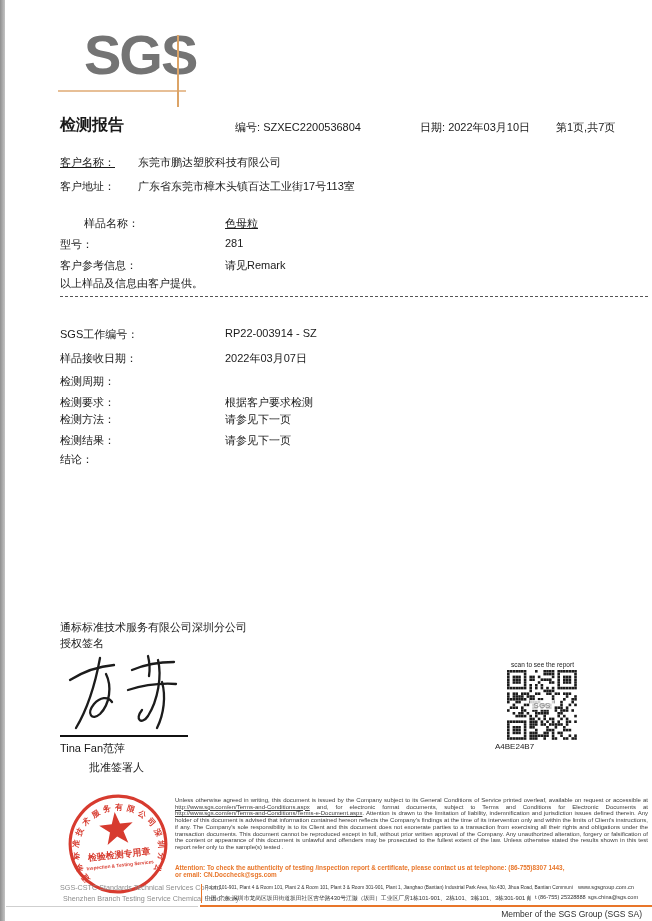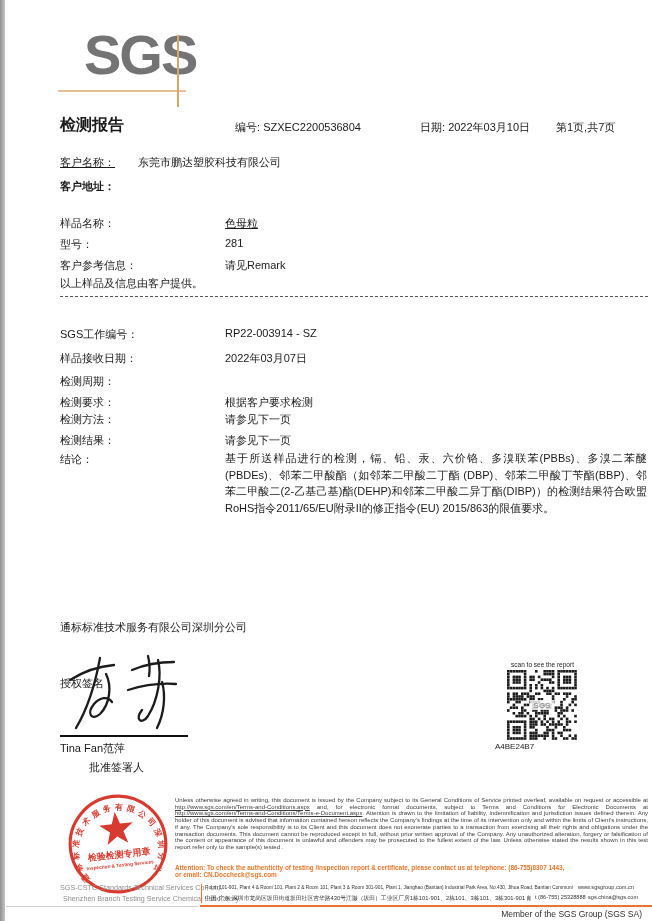--- a/index.html
+++ b/index.html
@@ -20,21 +20,21 @@
   .hdr{font-size:11px;top:120px;}
   
   .row-label{font-size:11px;left:60px;}
   .row-value{font-size:11px;}
   .val-a{left:138px;}
   .val-b{left:225px;}
   .dashed-sep{left:60px;top:296px;width:588px;border-top:1px dashed #555;}
   .conclusion{left:225px;top:450px;width:422px;font-size:11px;line-height:16.5px;text-align:justify;}
   
   .sig-company{left:60px;top:620px;font-size:11px;}
-  .sig-auth{left:60px;top:636px;font-size:11px;margin-top:40px;}
+  .sig-auth{left:60px;top:636px;font-size:11px;}
   .sig-svg{left:62px;top:652px;}
   .sig-line{left:60px;top:735px;width:128px;border-top:2px solid #111;}
   .sig-name{left:60px;top:741px;font-size:11px;}
   .sig-role{left:60px;top:760px;font-size:11px;margin-left:29px;}
   
   .qr-caption{left:495px;top:661px;width:95px;text-align:center;font-size:6.5px;color:#222;}
   .qr-box{left:507px;top:670px;width:70px;height:70px;}
   .qr-code-text{left:495px;top:742px;width:95px;text-align:left;font-size:8px;color:#222;}
   
   .disclaimer{left:175px;top:797px;width:473px;font-size:6px;line-height:6.7px;text-align:justify;color:#3c3c3c;}
@@ -65,23 +65,24 @@
   <div class="abs logo-hline"></div>
   <div class="abs logo-vline"></div>
 
   <div class="abs report-title">检测报告</div>
   <div class="abs hdr" style="left:235px;"><span>编号:</span> <span>SZXEC2200536804</span></div>
   <div class="abs hdr" style="left:420px;"><span>日期:</span> <span>2022年03月10日</span></div>
   <div class="abs hdr" style="left:556px;">第1页,共7页</div>
 
   <div class="abs row-label" style="top:155px;text-decoration:underline;">客户名称：</div>
   <div class="abs row-value val-a" style="top:155px;">东莞市鹏达塑胶科技有限公司</div>
-  <div class="abs row-label" style="top:179px;font-weight:bold;">客户地址：</div>
-
-  <div class="abs row-label" style="top:216px;">样品名称：</div>
+  <div class="abs row-label" style="top:179px;">客户地址：</div>
+  <div class="abs row-value val-a" style="top:179px;">广东省东莞市樟木头镇百达工业街17号113室</div>
+
+  <div class="abs row-label" style="top:216px;margin-left:24px;">样品名称：</div>
   <div class="abs row-value val-b" style="top:216px;text-decoration:underline;">色母粒</div>
   <div class="abs row-label" style="top:237px;">型号：</div>
   <div class="abs row-value val-b" style="top:237px;">281</div>
   <div class="abs row-label" style="top:258px;">客户参考信息：</div>
   <div class="abs row-value val-b" style="top:258px;">请见Remark</div>
   <div class="abs row-label" style="top:276px;">以上样品及信息由客户提供。</div>
 
   <div class="abs dashed-sep"></div>
 
   <div class="abs row-label" style="top:327px;">SGS工作编号：</div>
@@ -90,21 +91,20 @@
   <div class="abs row-value val-b" style="top:351px;">2022年03月07日</div>
   <div class="abs row-label" style="top:374px;text-align:center;">检测周期：</div>
   <div class="abs row-label" style="top:395px;">检测要求：</div>
   <div class="abs row-value val-b" style="top:395px;">根据客户要求检测</div>
   <div class="abs row-label" style="top:412px;">检测方法：</div>
   <div class="abs row-value val-b" style="top:412px;">请参见下一页</div>
   <div class="abs row-label" style="top:433px;">检测结果：</div>
   <div class="abs row-value val-b" style="top:433px;">请参见下一页</div>
 
   <div class="abs row-label" style="top:452px;">结论：</div>
-  <div class="abs conclusion">基于所送样品进行的检测，镉、铅、汞、六价铬、多溴联苯(PBBs)、多溴二苯醚(PBDEs)、邻苯二甲酸酯（如邻苯二甲酸二丁酯 (DBP)、邻苯二甲酸丁苄酯(BBP)、邻苯二甲酸二(2-乙基己基)酯(DEHP)和邻苯二甲酸二异丁酯(DIBP)）的检测结果符合欧盟RoHS指令2011/65/EU附录II的修正指令(EU) 2015/863的限值要求。</div>
 
   <div class="abs sig-company">通标标准技术服务有限公司深圳分公司</div>
   <div class="abs sig-auth">授权签名</div>
   <svg class="abs sig-svg" width="150" height="85" viewBox="0 0 150 85">
     <g fill="none" stroke="#1c1c1c" stroke-width="2.3" stroke-linecap="round">
       <path d="M38,6 C34,28 26,56 14,76"></path>
       <path d="M8,28 C24,18 40,14 52,13"></path>
       <path d="M44,22 C50,34 48,52 38,62 C30,69 24,62 32,52 C38,45 46,44 50,50"></path>
       <path d="M86,4 C88,12 88,18 87,24"></path>
       <path d="M70,18 C84,12 100,10 112,10"></path>

